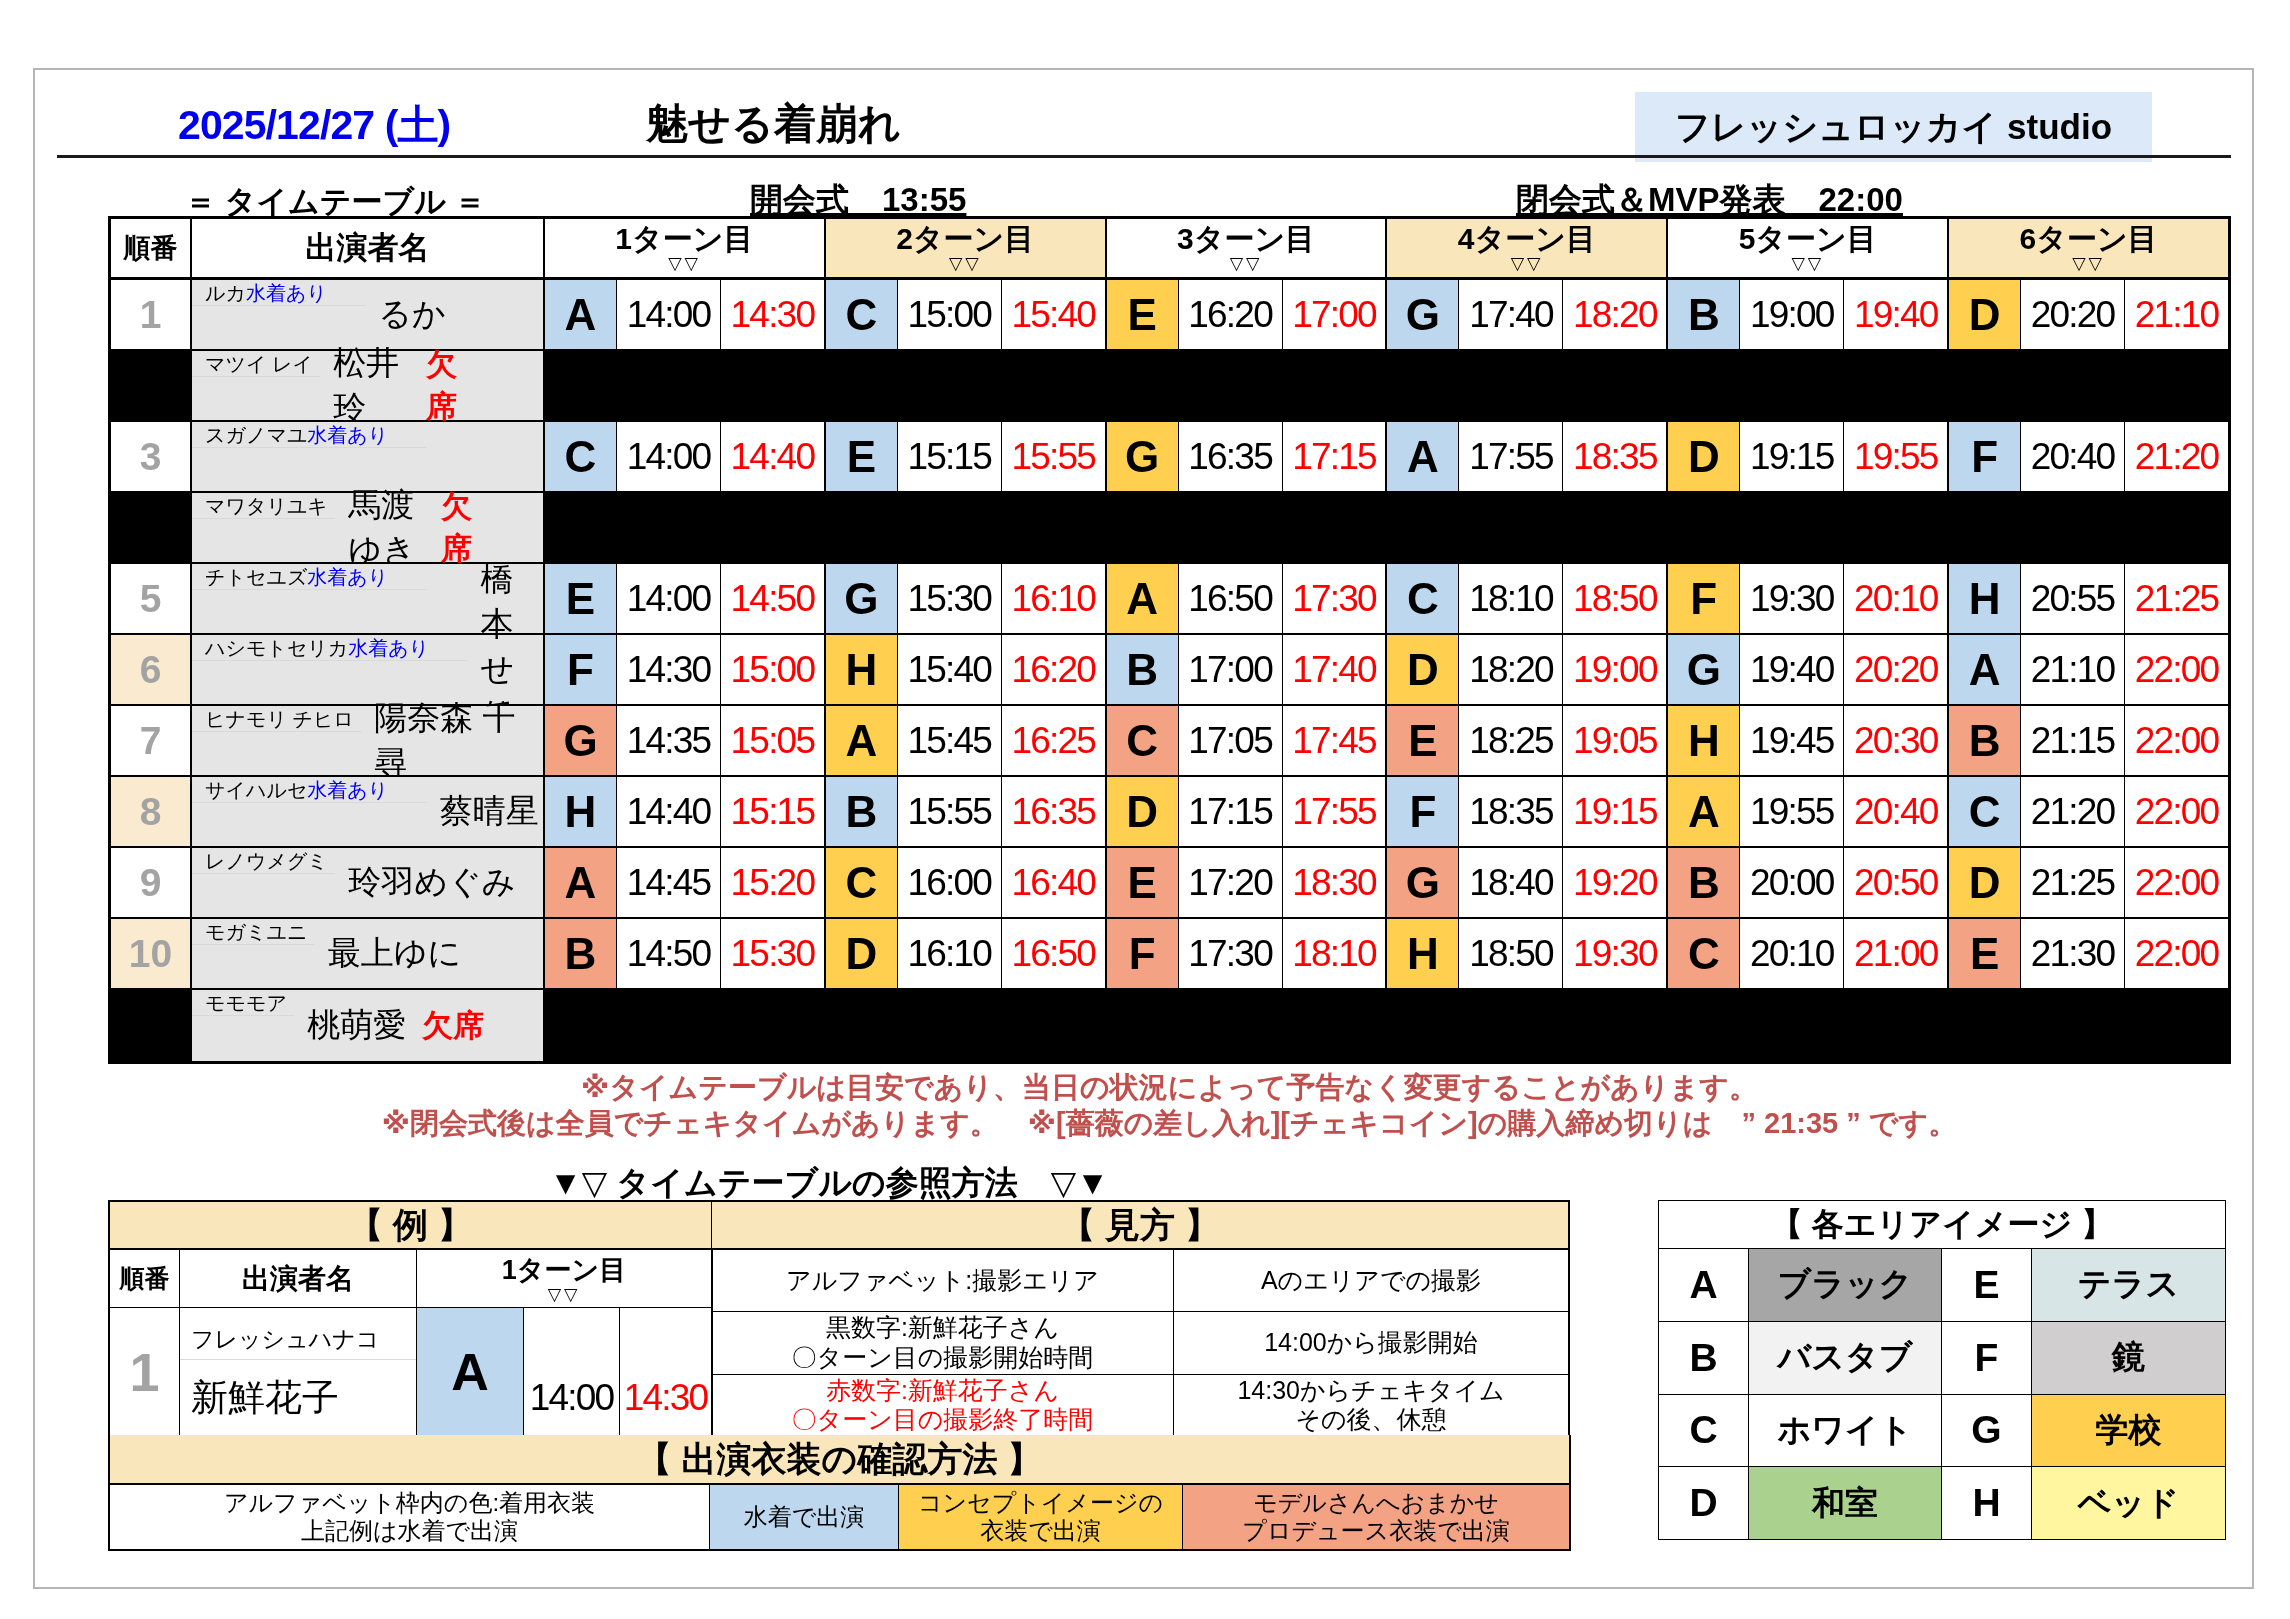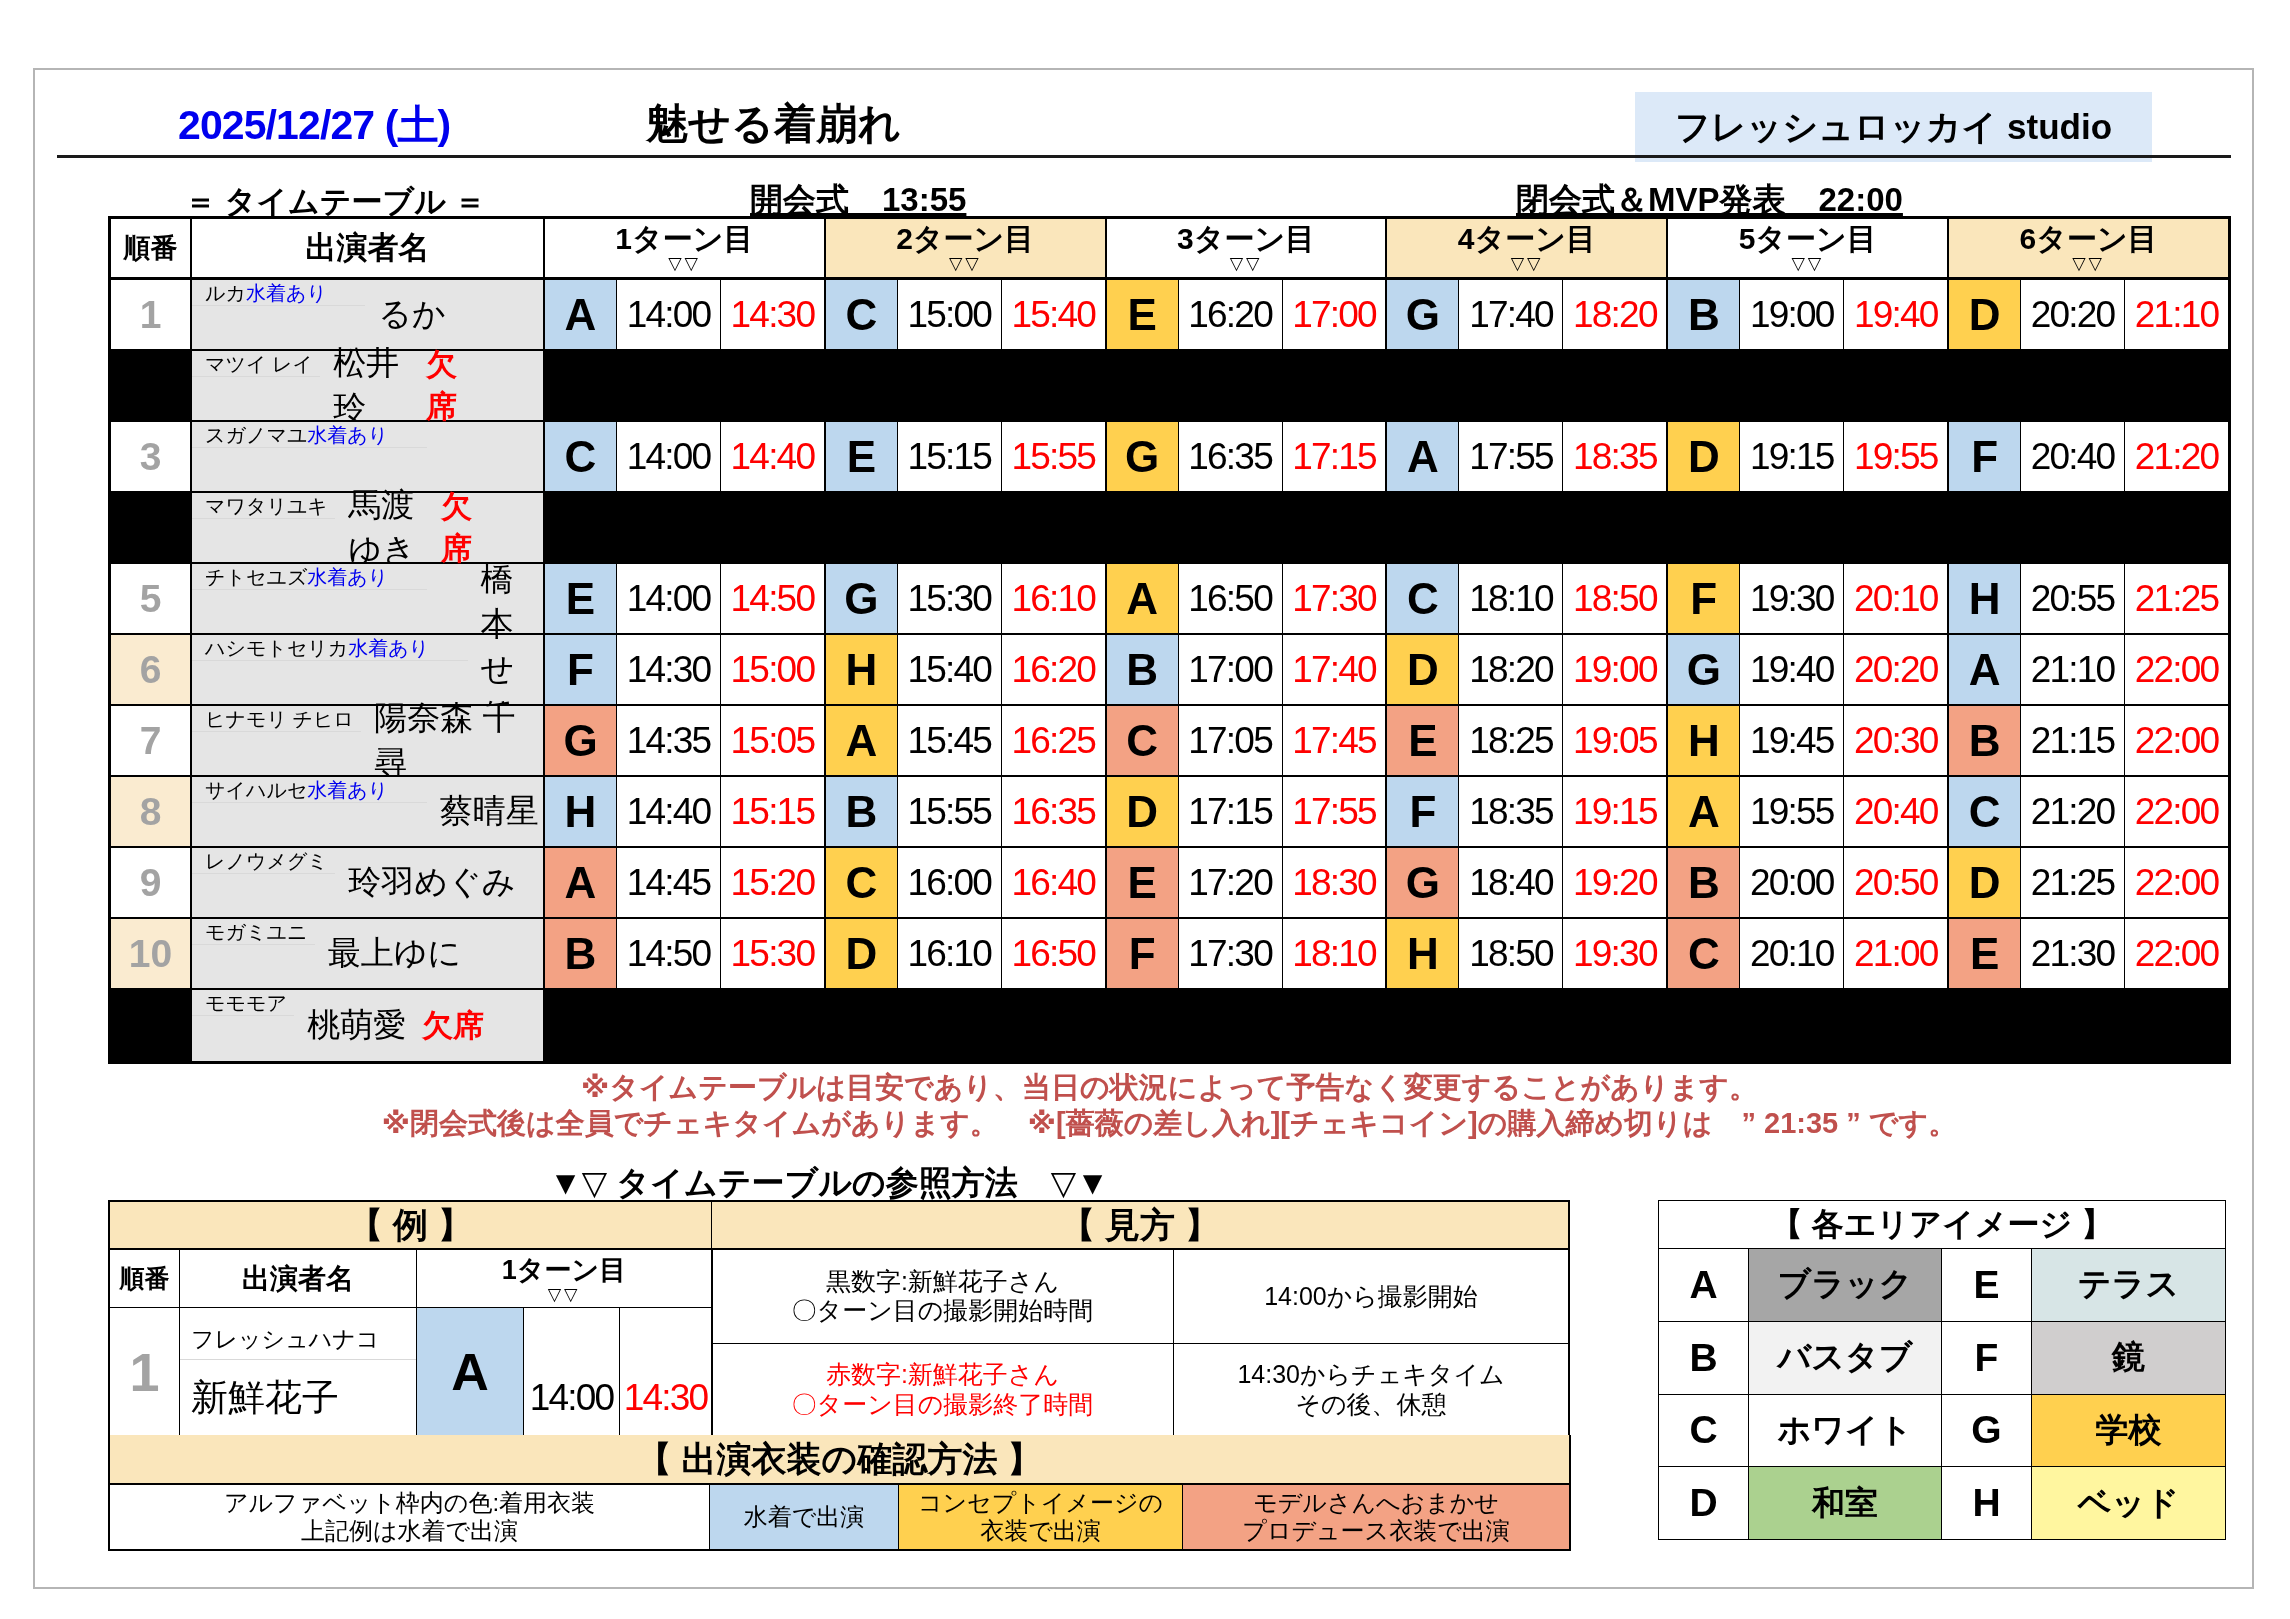--- a/index.html
+++ b/index.html
@@ -557,20 +557,24 @@
       <div class="ex-letter bg-blue">A</div>
       <div class="ex-start">14:00</div>
       <div class="ex-end">14:30</div>
     </div>
   </div>
 
   <div class="abs howto">
     <div class="howto-title">【 見方 】</div>
     <div id="howto-rows" style="display:flex;flex-direction:column;flex:1">
         <div class="howto-row">
+          <div class="howto-left">アルファベット:撮影エリア</div>
+          <div class="howto-right">Aのエリアでの撮影</div>
+        </div>
+        <div class="howto-row">
           <div class="howto-left">黒数字:新鮮花子さん
 〇ターン目の撮影開始時間</div>
           <div class="howto-right">14:00から撮影開始</div>
         </div>
         <div class="howto-row">
           <div class="howto-left red">赤数字:新鮮花子さん
 〇ターン目の撮影終了時間</div>
           <div class="howto-right">14:30からチェキタイム
 その後、休憩</div>
         </div>

